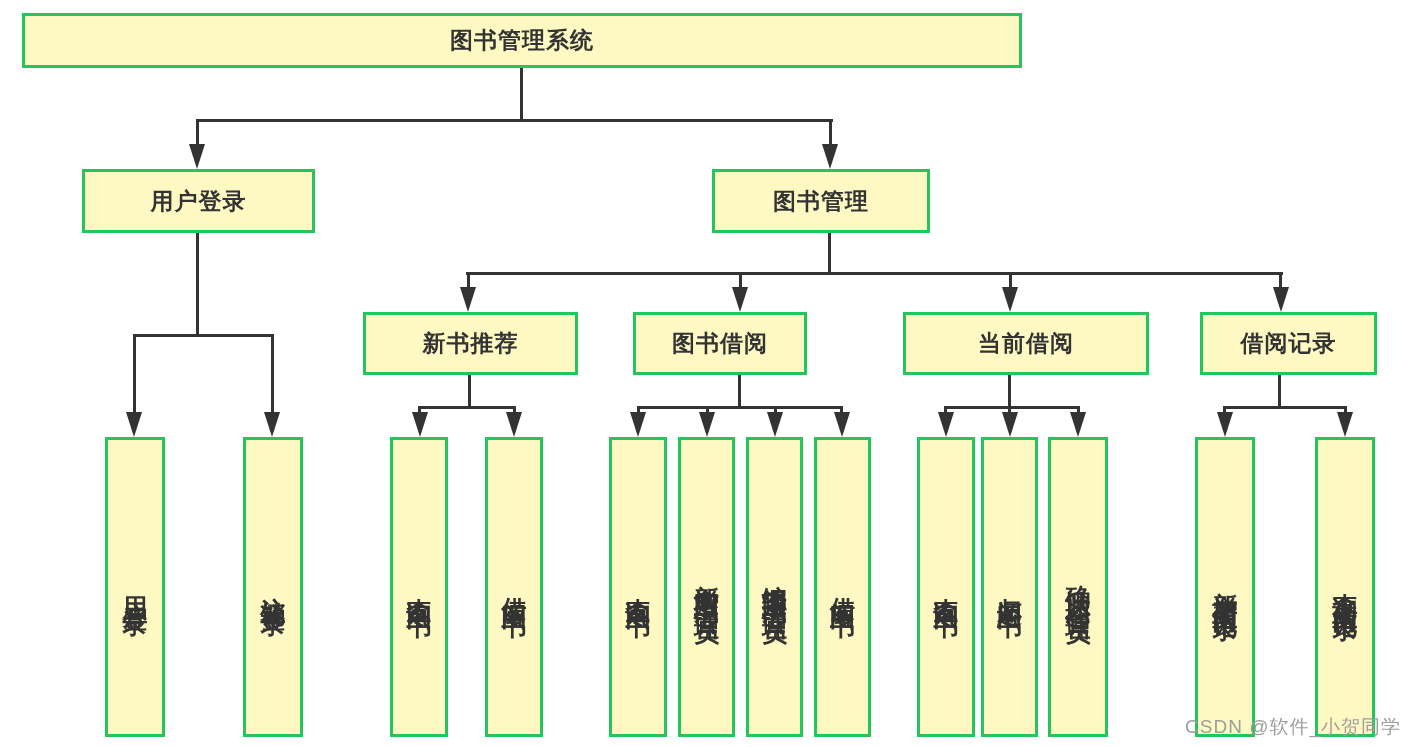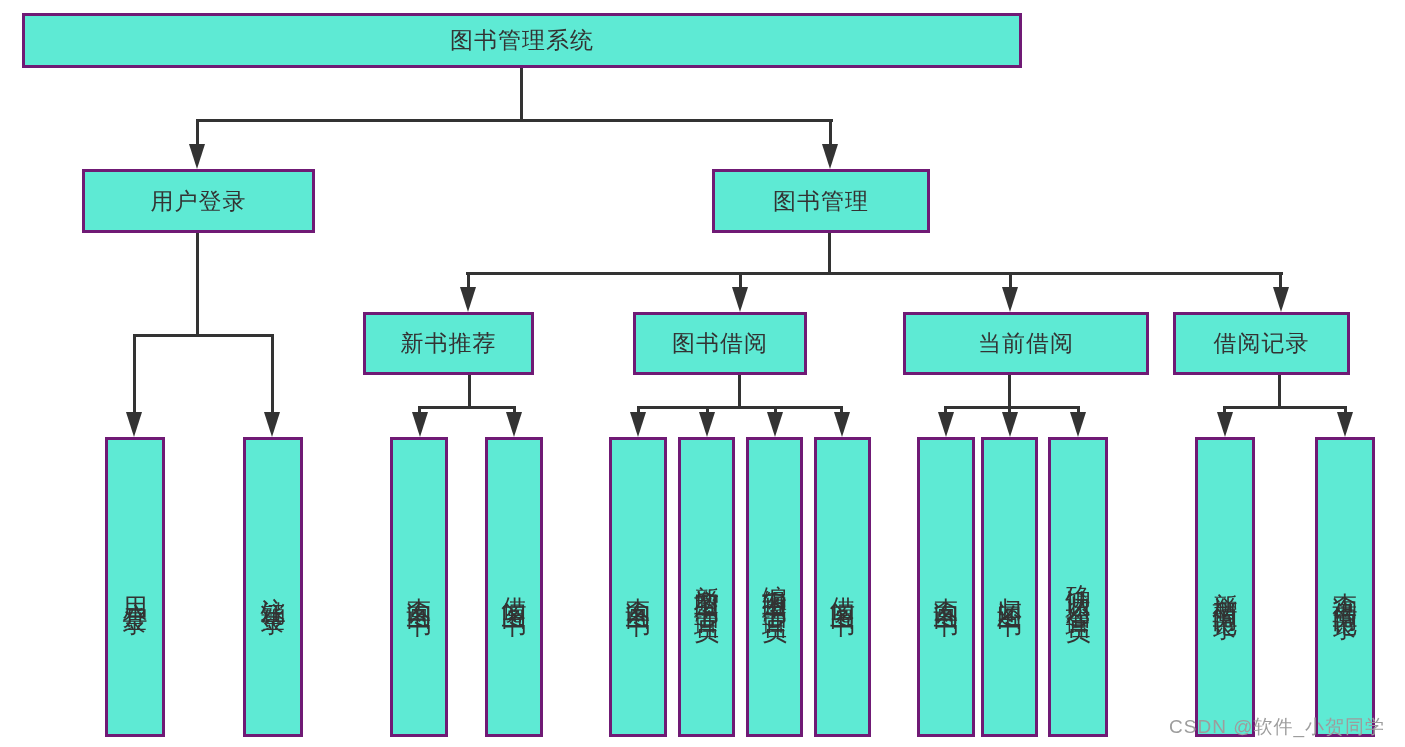--- a/index.html
+++ b/index.html
@@ -1,36 +1,36 @@
 <!DOCTYPE html>
 <html><head>
 <meta charset="utf-8">
 <style>
   html,body{margin:0;padding:0;background:#ffffff;}
   #canvas{
     position:relative;width:1405px;height:747px;background:#ffffff;overflow:hidden;
     font-family:"Liberation Sans",sans-serif;color:#333333;
   }
   .box{
-    position:absolute;box-sizing:border-box;border:3px solid #701a75;background:#5eead4;
-    display:flex;align-items:center;justify-content:center;z-index:2;
+    position:absolute;box-sizing:border-box;border:3px solid #22c55e;background:#fef9c3;
+    display:flex;align-items:center;justify-content:center;z-index:2;font-weight:bold;
   }
   .htext{font-size:23px;letter-spacing:1px;color:#333333;white-space:nowrap;}
   .vtext{
     writing-mode:vertical-rl;font-size:25px;letter-spacing:5px;line-height:1;
     color:#333333;white-space:nowrap;
   }
   .line{position:absolute;background:#333333;z-index:1;}
   .arrow{
     position:absolute;width:0;height:0;z-index:1;
     border-left:8px solid transparent;border-right:8px solid transparent;
     border-top:25px solid #333333;
   }
   .watermark{
-    position:absolute;right:20px;top:714px;font-size:19px;letter-spacing:1px;
+    position:absolute;right:4px;top:714px;font-size:19px;letter-spacing:1px;
     color:#9d9d9d;z-index:3;white-space:nowrap;text-align:right;
   }
 </style>
 </head>
 <body>
 
 <div id="canvas">
 
   <div class="line" style="left:520px;top:66px;width:3px;height:56px;"></div>
   <div class="line" style="left:196px;top:119px;width:637px;height:3px;"></div>
@@ -95,30 +95,30 @@
     <span class="htext">图书管理系统</span>
   </div>
 
   <div class="box" style="left:82px;top:169px;width:233px;height:64px;">
     <span class="htext">用户登录</span>
   </div>
   <div class="box" style="left:712px;top:169px;width:218px;height:64px;">
     <span class="htext">图书管理</span>
   </div>
 
-  <div class="box" style="left:363px;top:312px;width:171px;height:63px;">
+  <div class="box" style="left:363px;top:312px;width:215px;height:63px;">
     <span class="htext">新书推荐</span>
   </div>
   <div class="box" style="left:633px;top:312px;width:174px;height:63px;">
     <span class="htext">图书借阅</span>
   </div>
   <div class="box" style="left:903px;top:312px;width:246px;height:63px;">
     <span class="htext">当前借阅</span>
   </div>
-  <div class="box" style="left:1173px;top:312px;width:177px;height:63px;">
+  <div class="box" style="left:1200px;top:312px;width:177px;height:63px;">
     <span class="htext">借阅记录</span>
   </div>
 
   <div class="box" style="left:105px;top:437px;width:60px;height:300px;">
     <span class="vtext">用户登录</span>
   </div>
   <div class="box" style="left:243px;top:437px;width:60px;height:300px;">
     <span class="vtext">注销登录</span>
   </div>
 

